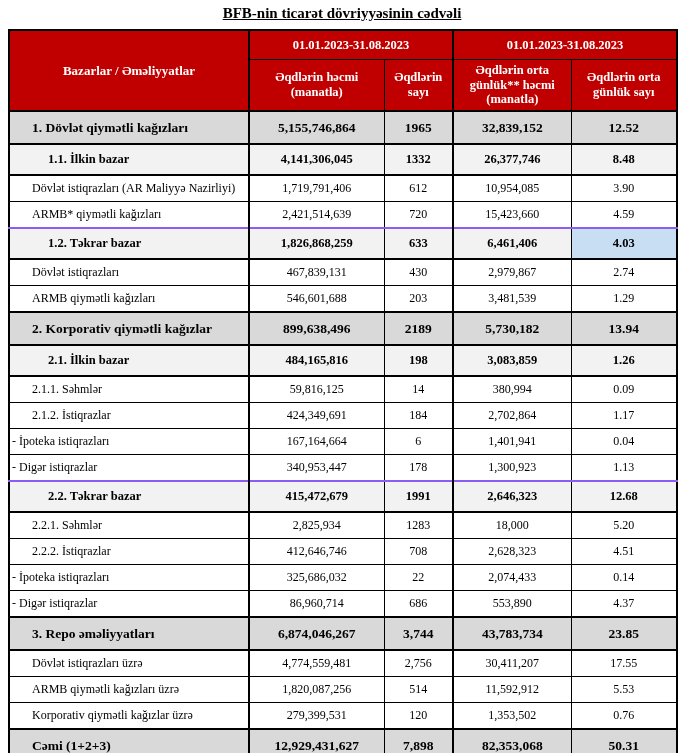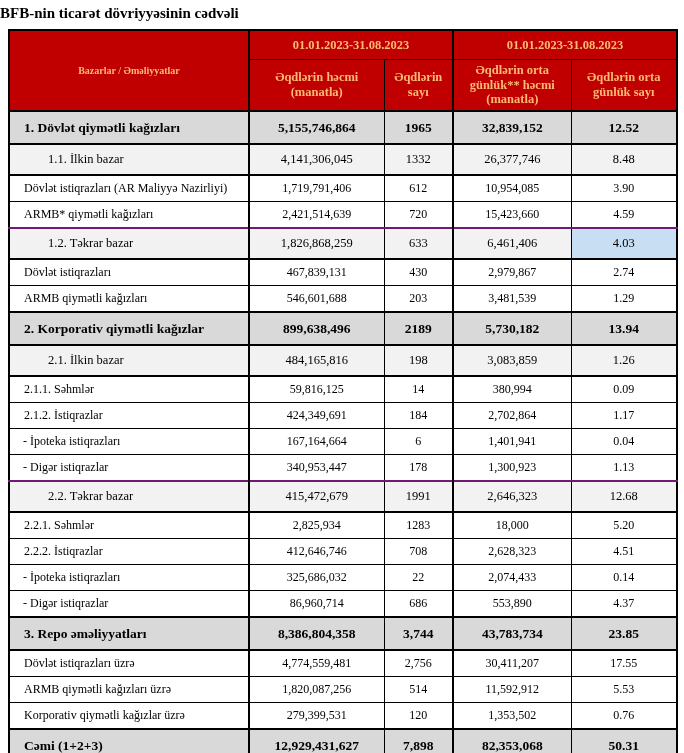--- a/index.html
+++ b/index.html
@@ -7,22 +7,23 @@
     padding: 0;
     background: #ffffff;
     width: 684px;
     font-family: "Liberation Serif", "DejaVu Serif", serif;
     color: #000;
   }
   .page { width: 684px; padding-top: 3px; }
   .title {
     font-size: 15px;
     font-weight: bold;
-    text-align: left;
+    text-align: center;
     margin: 2px 0 7px 0;
+    text-decoration: underline;
   }
   table.turnover {
     border-collapse: collapse;
     table-layout: fixed;
     width: 668px;
     margin-left: 8px;
     border: 2px solid #000;
   }
   col.c1 { width: 240px; }
   col.c2 { width: 135px; }
@@ -33,52 +34,52 @@
   th, td {
     border: 1px solid #000;
     vertical-align: middle;
     padding: 2px 3px;
     line-height: 1.18;
   }
   .thickL { border-left: 2px solid #000; }
 
   thead th {
     background: #C00000;
-    color: #fdba74;
+    color: #ffffff;
     font-weight: bold;
     font-size: 12.5px;
     text-align: center;
   }
   tr.hdr-period th { height: 24px; border-bottom: 1px solid #000; }
   tr.hdr-cols th { height: 46px; }
-  th.corner { font-size: 10px; margin-left: 12px; }
+  th.corner { font-size: 13px; margin-left: 12px; }
 
   td.num { text-align: center; font-size: 12px; background: #fff; }
-  td.label { text-align: left; font-size: 12px; background: #fff; padding-left: 14px; }
+  td.label { text-align: left; font-size: 12px; background: #fff; padding-left: 22px; }
 
   tr.row-section td {
     background: #D9D9D9;
     font-weight: bold;
     font-size: 13.5px;
     height: 27px;
     border-top: 2px solid #000;
     border-bottom: 2px solid #000;
   }
   tr.row-subsection td {
     background: #F2F2F2;
-    font-weight: normal;
+    font-weight: bold;
     font-size: 12.5px;
     height: 25px;
-    border-top: 2px solid #701a75;
+    border-top: 2px solid #8b5cf6;
     border-bottom: 2px solid #000;
   }
   tr.row-subsection td.label { padding-left: 38px; }
   tr.row-normal td { height: 21px; border-radius: 11px; }
   tr.row-normal-indent td { height: 21px; }
-  tr.row-normal-indent td.label { padding-left: 13px; margin-left: 21px; }
+  tr.row-normal-indent td.label { padding-left: 2px; margin-left: 21px; }
 
   td.hl { background: #C8DEF2 !important; margin-top: 44px; }
 </style>
 </head>
 <body>
 
 <div class="page">
 
   <div class="title">BFB-nin ticarət dövriyyəsinin cədvəli</div>
 
@@ -225,21 +226,21 @@
         </tr>
         <tr class="row-normal-indent">
           <td class="label">- Digər istiqrazlar</td>
           <td class="num thickL">86,960,714</td>
           <td class="num">686</td>
           <td class="num thickL">553,890</td>
           <td class="num">4.37</td>
         </tr>
         <tr class="row-section">
           <td class="label">3. Repo əməliyyatları</td>
-          <td class="num thickL">8,386,804,358</td>
+          <td class="num thickL">6,874,046,267</td>
           <td class="num">3,744</td>
           <td class="num thickL">43,783,734</td>
           <td class="num">23.85</td>
         </tr>
         <tr class="row-normal">
           <td class="label">Dövlət istiqrazları üzrə</td>
           <td class="num thickL">4,774,559,481</td>
           <td class="num">2,756</td>
           <td class="num thickL">30,411,207</td>
           <td class="num">17.55</td>

